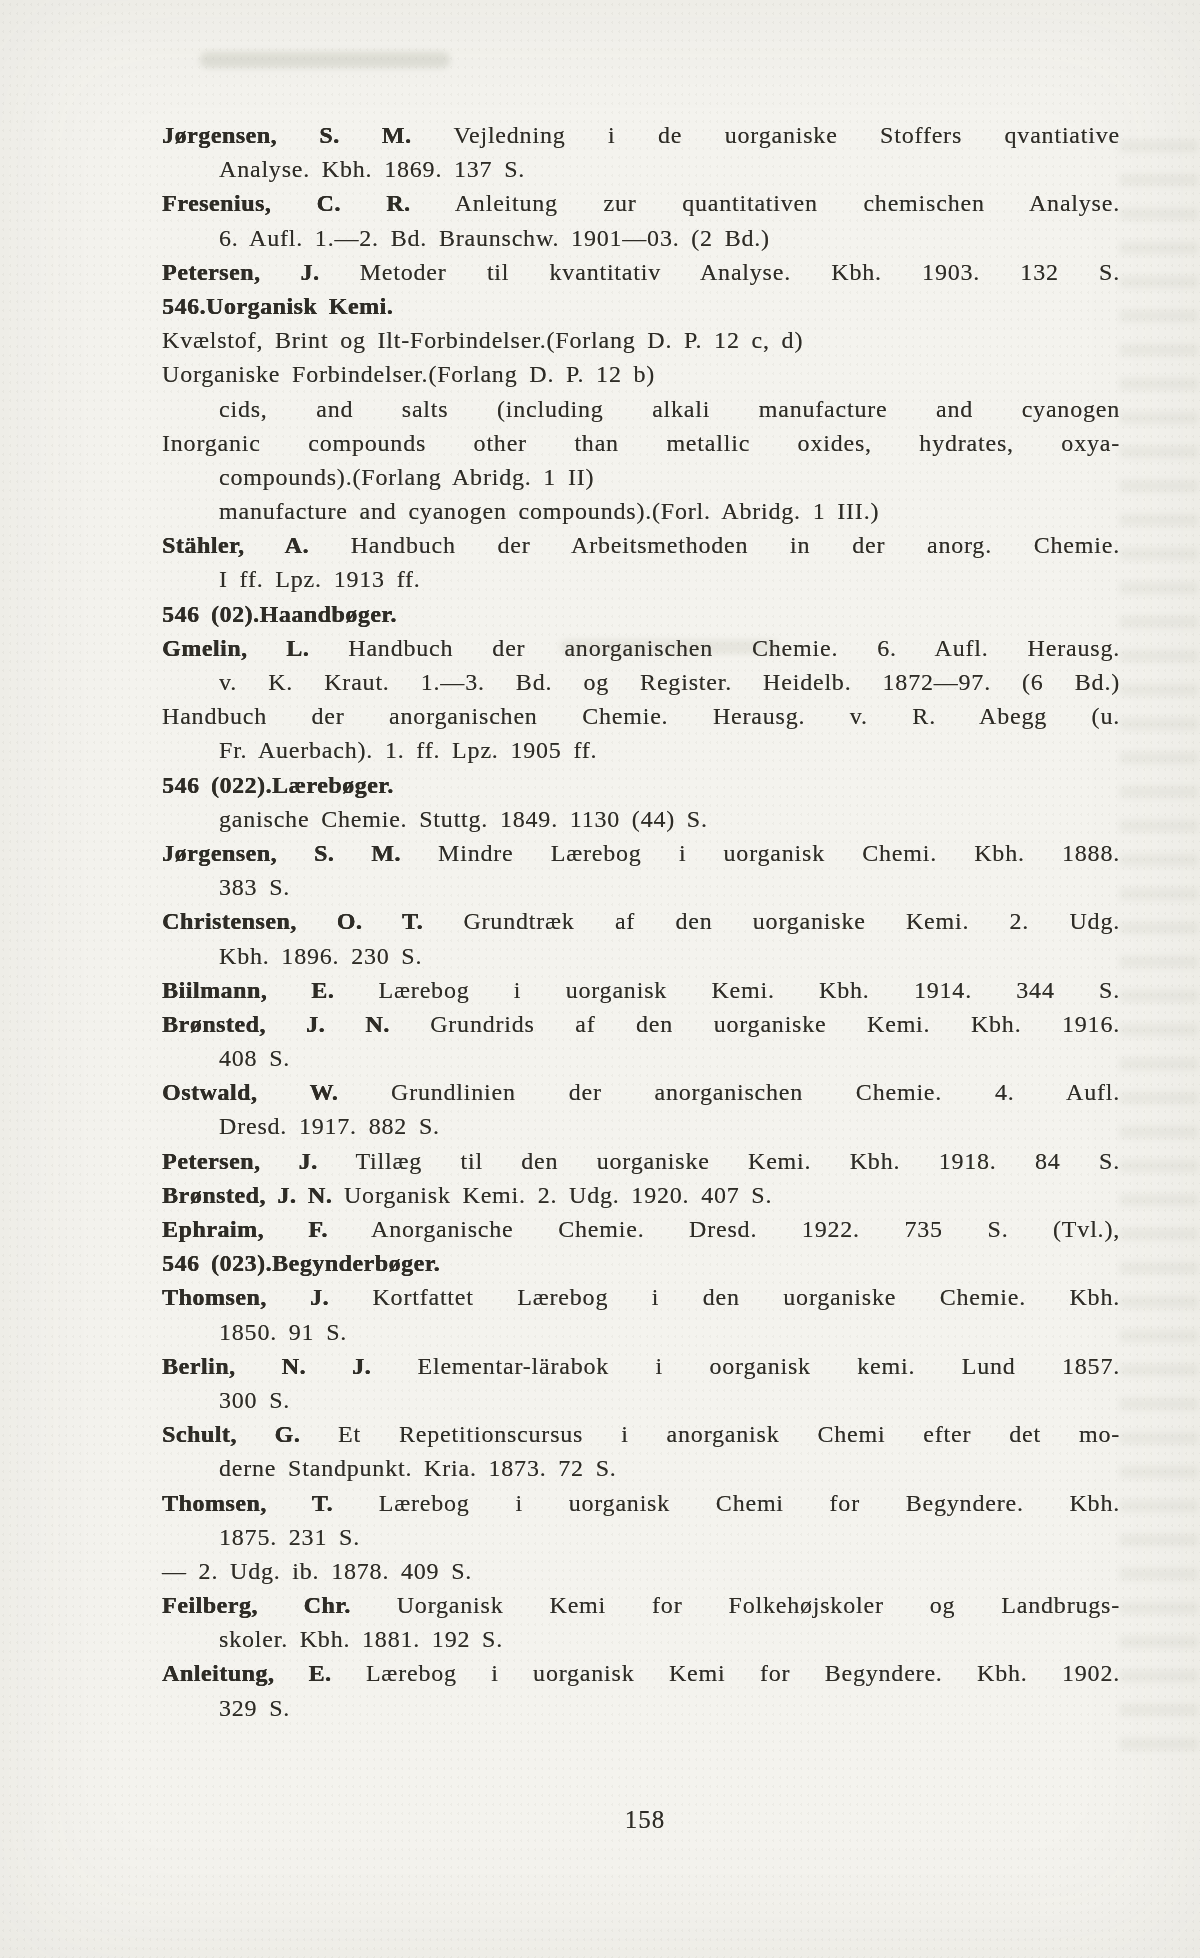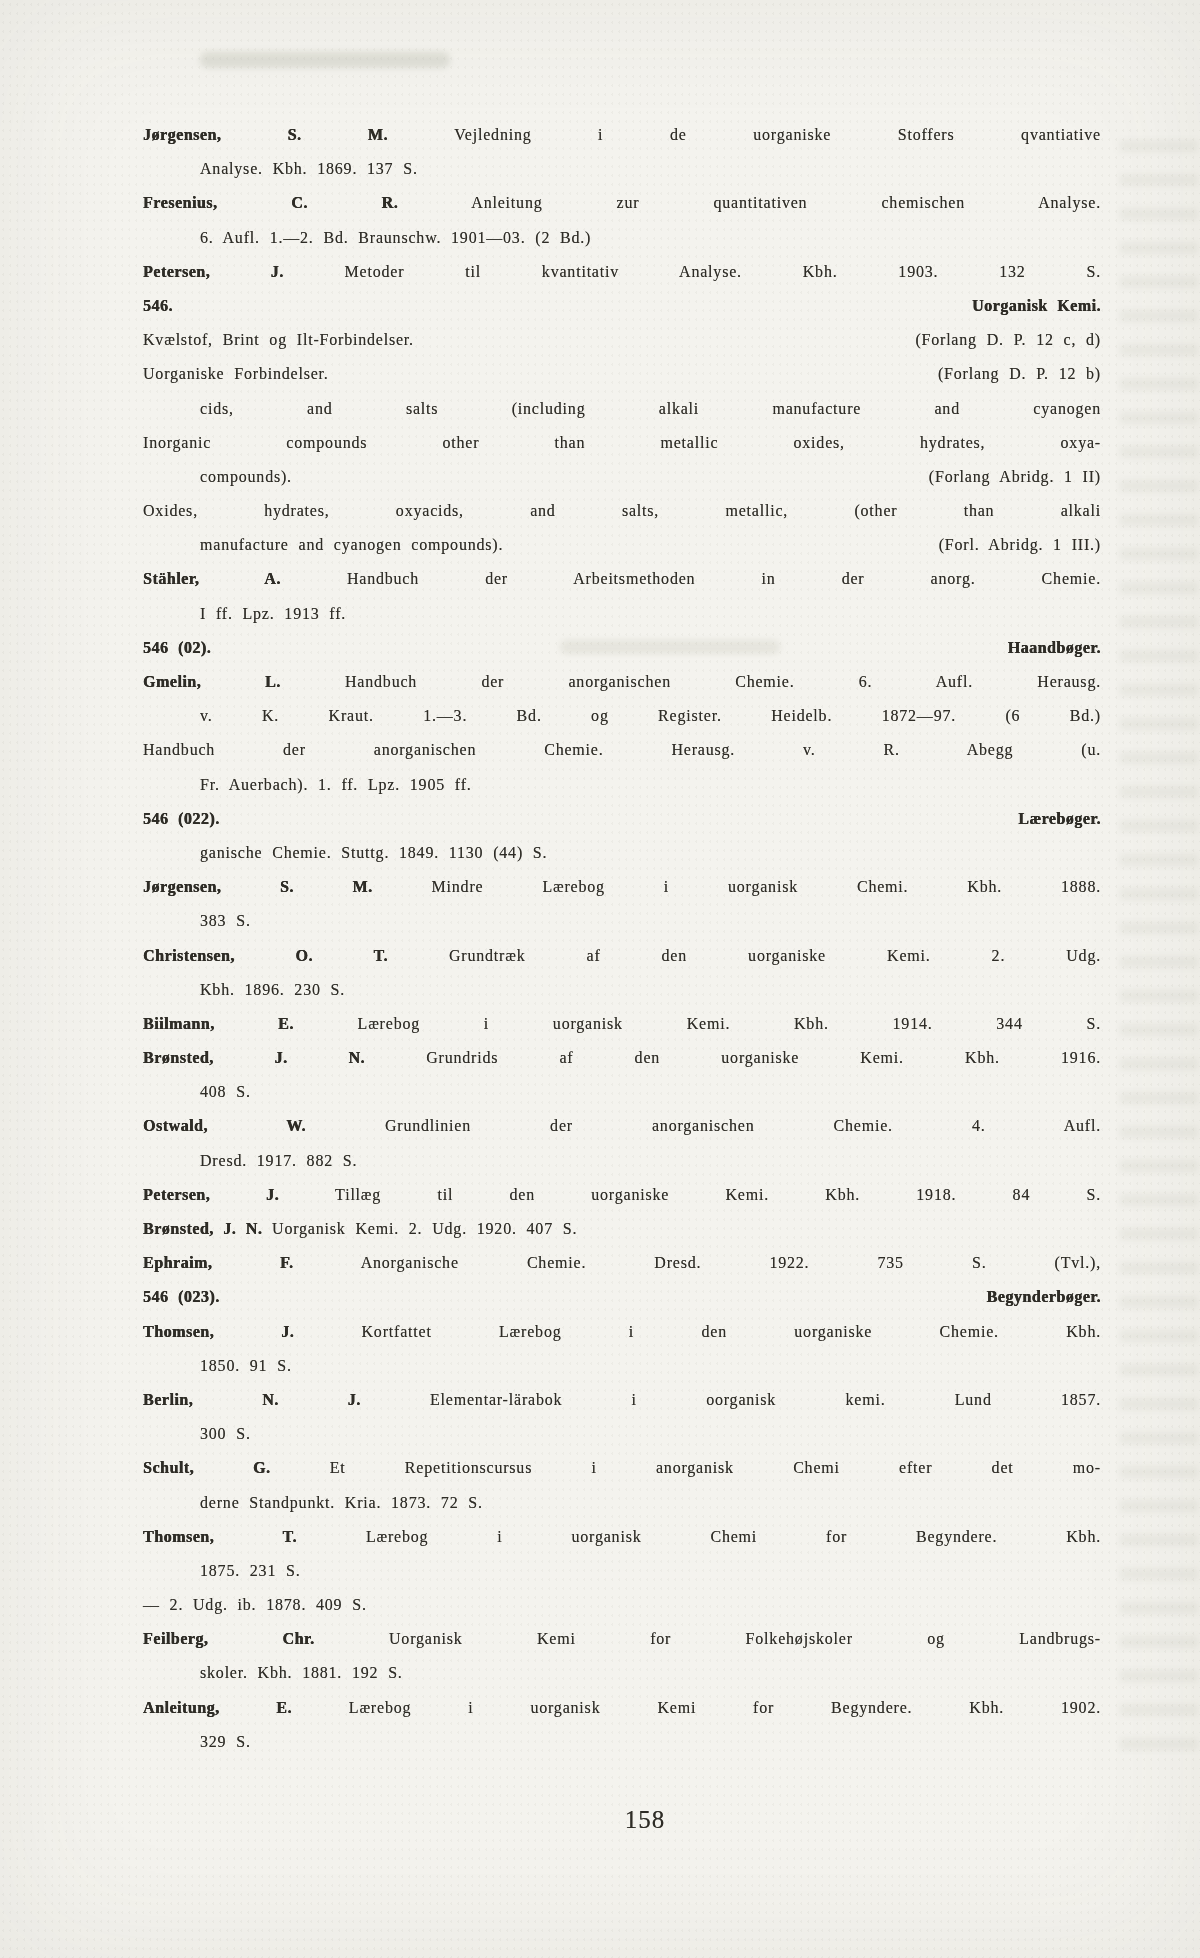--- a/index.html
+++ b/index.html
@@ -14,39 +14,38 @@
     font-family: "Liberation Serif", "DejaVu Serif", serif;
     color: #2e2c26;
   }
   .page {
     position: absolute;
     inset: 0;
     box-shadow: inset 0 0 140px rgba(70,68,55,0.07);
   }
   .page-text {
     position: absolute;
-    left: 143px;
+    left: 162px;
     top: 118px;
     width: 958px;
-    font-size: 16px;
+    font-size: 24px;
     line-height: 34.2px;
     letter-spacing: 0.8px;
     word-spacing: 5px;
     text-shadow: 0 0 0.6px rgba(46,44,38,0.55);
   }
   .line { height: 34.2px; white-space: nowrap; }
   .line.indent { padding-left: 57px; }
   .line.just {
     white-space: normal;
     text-align: justify;
     text-align-last: justify;
   }
   .line.split {
     display: flex;
-    justify-content: space-between;
     white-space: nowrap;
   }
   .b {
     font-weight: 700;
     letter-spacing: 0.5px;
     text-shadow: 0.35px 0 0 currentColor, 0 0 0.6px rgba(46,44,38,0.55);
   }
   .page-number {
     position: absolute;
     top: 1806px;
@@ -104,21 +103,20 @@
       <div class="line split">
         <span>Uorganiske Forbindelser.</span>
         <span>(Forlang D. P. 12 b)</span>
       </div>
       <div class="line indent just"><span>cids, and salts (including alkali manufacture and cyanogen</span></div>
       <div class="line just"><span>Inorganic compounds other than metallic oxides, hydrates, oxya-</span></div>
       <div class="line indent split">
         <span>compounds).</span>
         <span>(Forlang Abridg. 1 II)</span>
       </div>
-      <div class="line just"><span>Oxides, hydrates, oxyacids, and salts, metallic, (other than alkali</span></div>
       <div class="line indent split">
         <span>manufacture and cyanogen compounds).</span>
         <span>(Forl. Abridg. 1 III.)</span>
       </div>
       <div class="line just"><span><span class="b">Stähler, A.</span> Handbuch der Arbeitsmethoden in der anorg. Chemie.</span></div>
       <div class="line indent"><span>I ff. Lpz. 1913 ff.</span></div>
       <div class="line split">
         <span><span class="b">546 (02).</span></span>
         <span class="b">Haandbøger.</span>
       </div>

